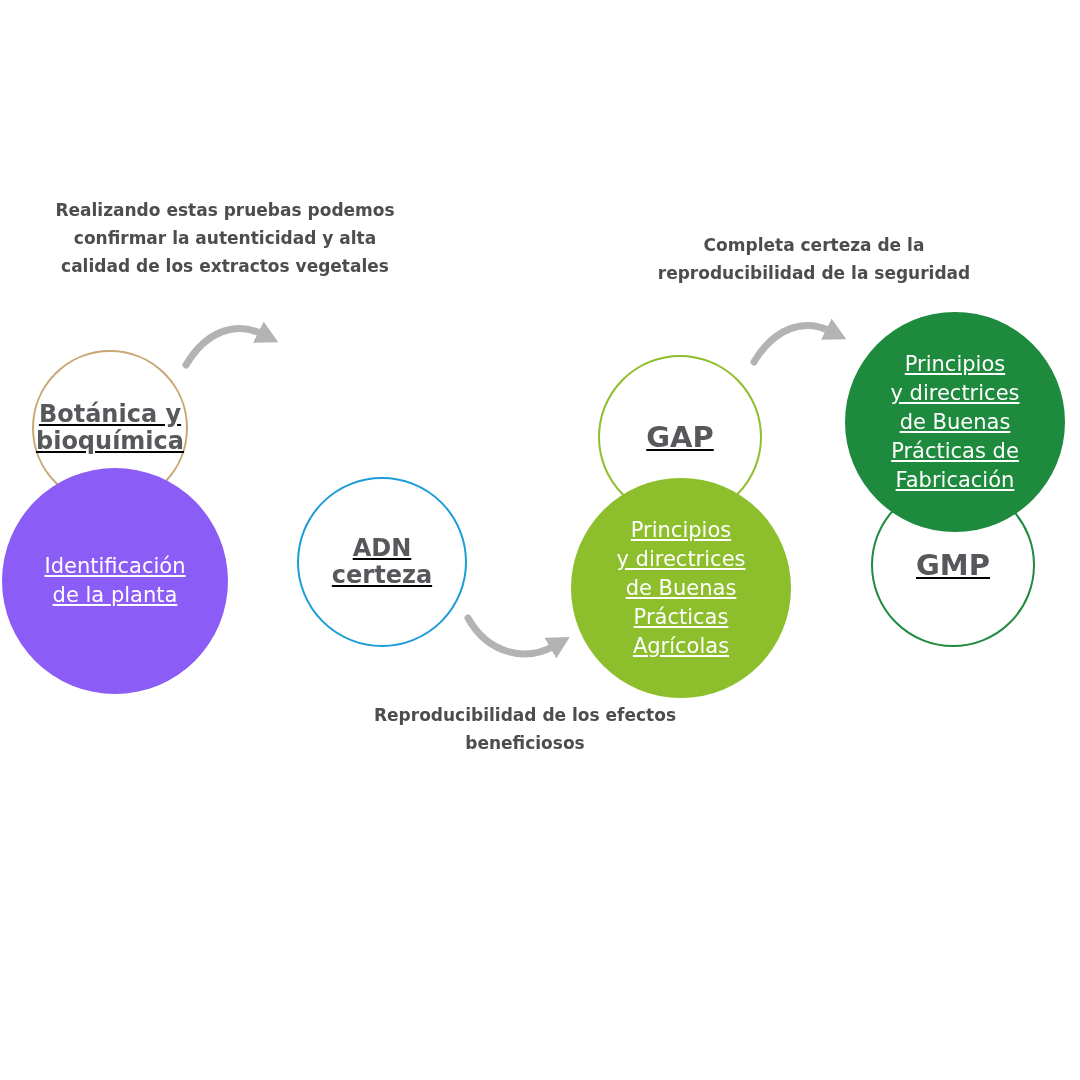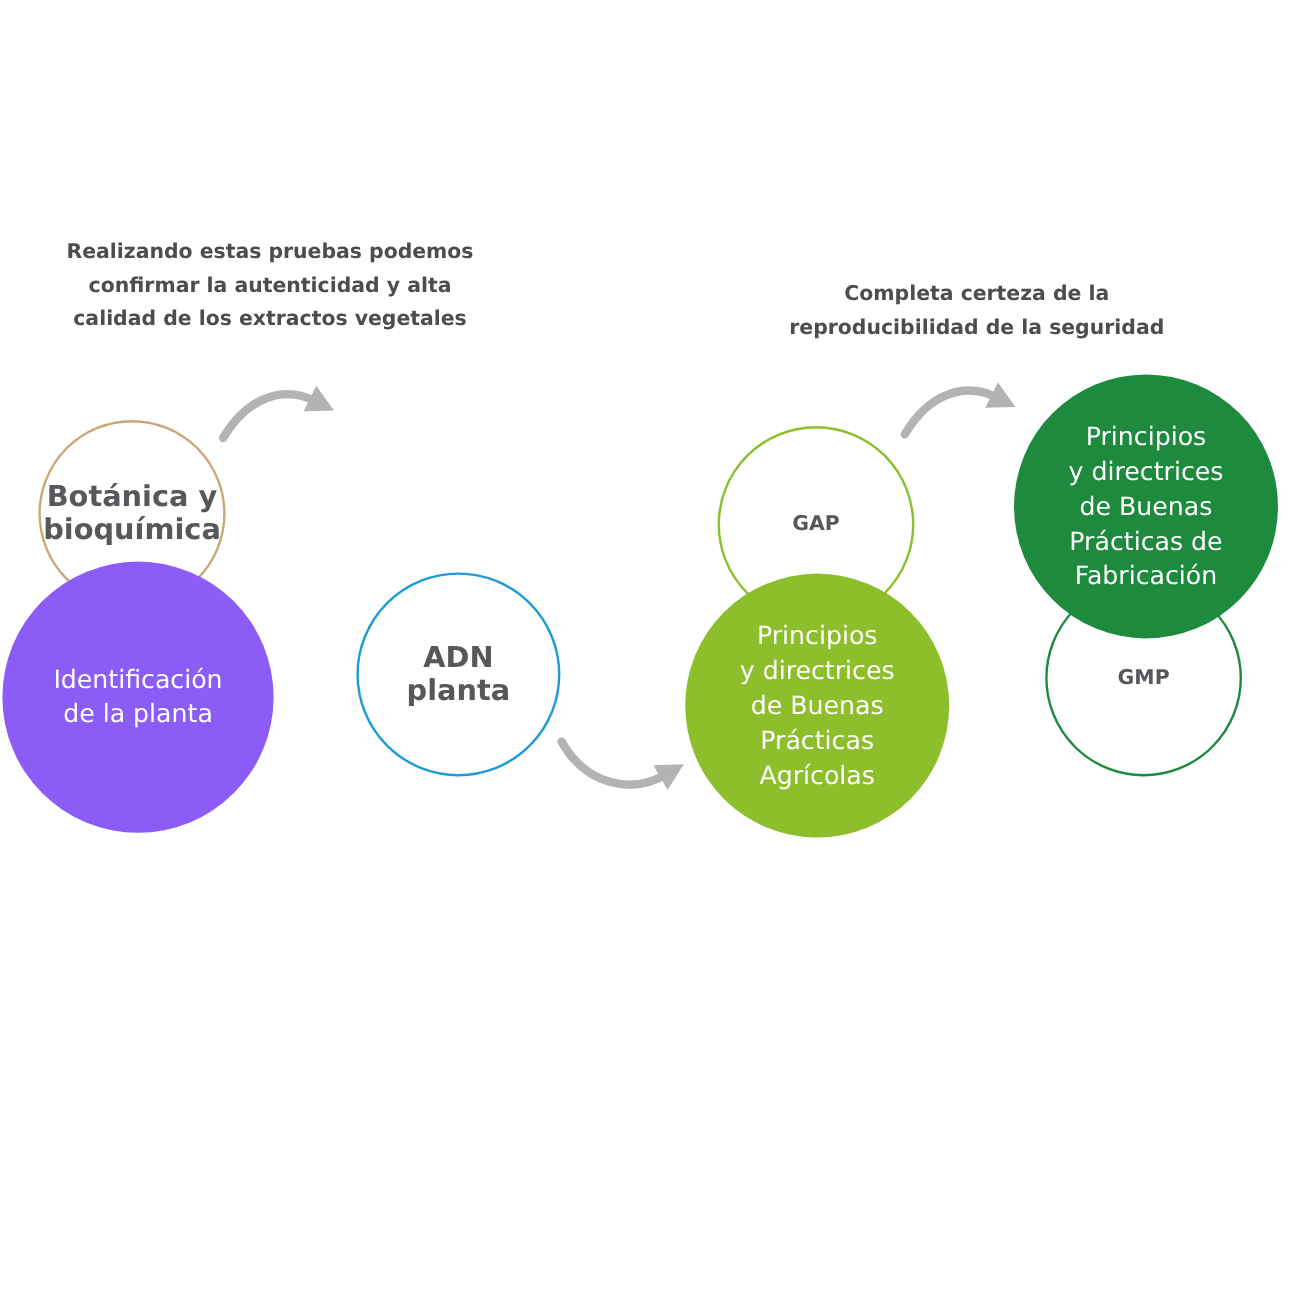--- a/index.html
+++ b/index.html
@@ -15,27 +15,28 @@
 
   
   .circle {
     position: absolute;
     border-radius: 50%;
     display: flex;
     align-items: center;
     justify-content: center;
     text-align: center;
     box-sizing: border-box;
+    text-decoration: underline;
   }
   .circle.filled { z-index: 2; color: #ffffff; }
   .circle.outline { z-index: 1; background: #ffffff; border: 2px solid #cccccc; }
 
   .filled .label { font-size: 21px; line-height: 29px; font-weight: 400; }
   .outline .label { font-size: 24px; line-height: 27px; font-weight: 700; color: #57585b; }
-  .acronym .label { font-size: 17px; line-height: 26px; font-weight: 700; color: #57585b; }
+  .acronym .label { font-size: 29px; line-height: 26px; font-weight: 700; color: #57585b; }
 
   .c-botanica      { left: 32px;  top: 350px; width: 156px; height: 156px; }
   .c-identificacion{ left: 2px;   top: 468px; width: 226px; height: 226px; }
   .c-secuenciacion { left: 270px; top: 310px; width: 226px; height: 226px; }
   .c-adn           { left: 297px; top: 477px; width: 170px; height: 170px; }
   .c-gap           { left: 598px; top: 355px; width: 164px; height: 164px; }
   .c-agricolas     { left: 571px; top: 478px; width: 220px; height: 220px; }
   .c-fabricacion   { left: 845px; top: 312px; width: 220px; height: 220px; }
   .c-gmp           { left: 871px; top: 483px; width: 164px; height: 164px; }
 
@@ -62,29 +63,31 @@
 
 <div class="canvas">
 
   <div class="note note-top-left prelines">Realizando estas pruebas podemos
 confirmar la autenticidad y alta
 calidad de los extractos vegetales</div>
 
   <div class="note note-top-right prelines">Completa certeza de la
 reproducibilidad de la seguridad</div>
 
+  <div class="note note-bottom prelines">Reproducibilidad de los efectos
+beneficiosos</div>
 
   <div class="circle outline c-botanica" style="border-color: rgb(201, 168, 118);">
     <span class="label prelines">Botánica y
 bioquímica</span>
   </div>
 
   <div class="circle outline c-adn" style="border-color: rgb(30, 156, 216);">
     <span class="label prelines">ADN
-planta</span>
+certeza</span>
   </div>
 
   <div class="circle outline acronym c-gap" style="border-color: rgb(141, 190, 43);">
     <span class="label">GAP</span>
   </div>
 
   <div class="circle outline acronym c-gmp" style="border-color: rgb(30, 138, 61);">
     <span class="label">GMP</span>
   </div>
 

